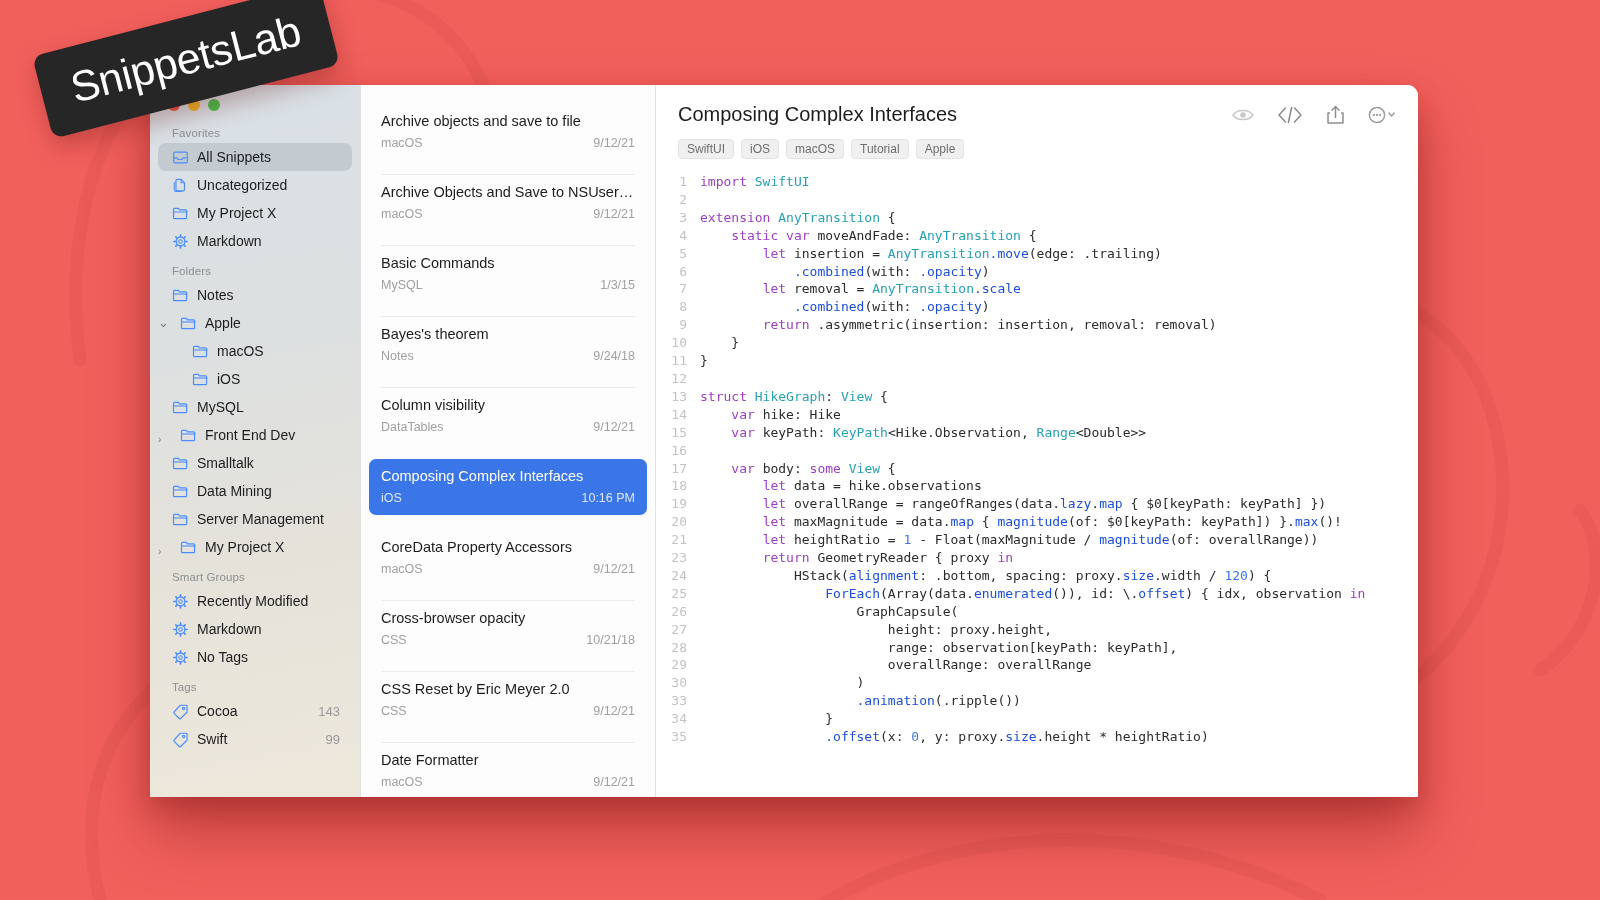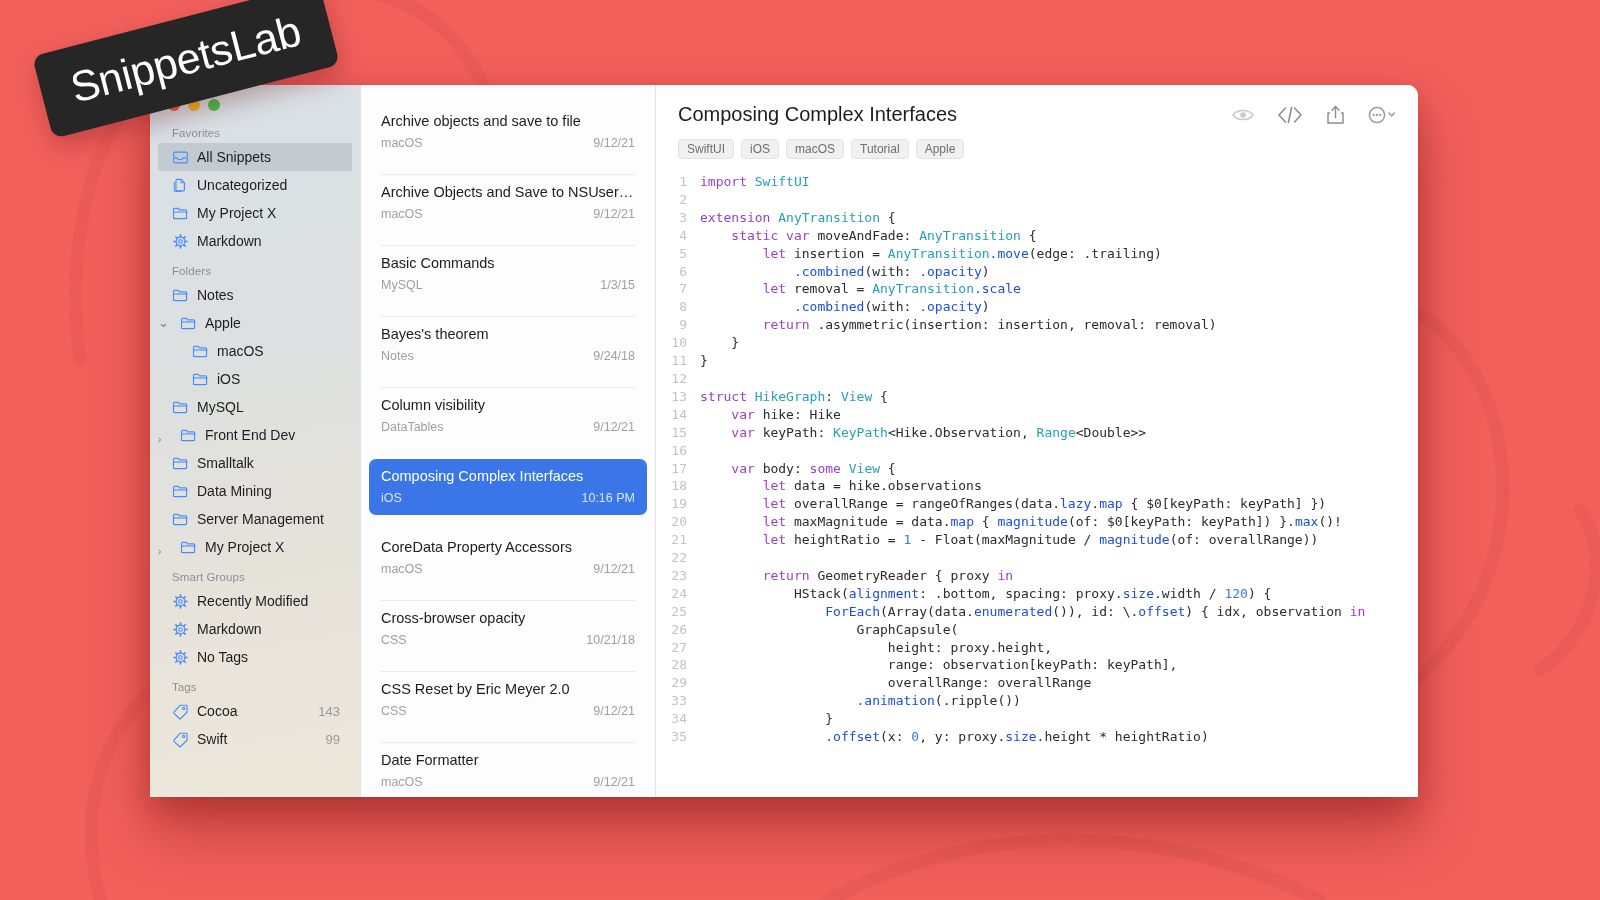--- a/index.html
+++ b/index.html
@@ -36,21 +36,21 @@
     background:linear-gradient(170deg,#d9e0e6 0%, #dde0e0 38%, #e5e2da 66%, #eee8dc 100%);
     padding-top:34px; overflow:hidden;
   }
   .sb-section {
     font-size:11.5px; color:#8d8f91; padding:10px 0 4px 22px; letter-spacing:.1px;
   }
   .sb-section.first { padding-top:8px; }
   .sb-row {
     display:flex; align-items:center; gap:8px;
     height:28px; margin:0 8px; padding-left:14px;
-    border-radius:2px; font-size:14px; color:#1d1d1f; white-space:nowrap;
+    border-radius:8px; font-size:14px; color:#1d1d1f; white-space:nowrap;
   }
   .sb-row.indent1 { padding-left:34px; }
   .sb-row.sel { background:#c3cbd1; }
   .sb-ico { width:17px; height:17px; flex:0 0 17px; display:block; }
   .sb-label { flex:1 1 auto; overflow:hidden; text-overflow:ellipsis; }
   .sb-count { font-size:13px; color:#9a9a9c; padding-right:12px; }
   .disc {
     position:absolute; width:10px; height:10px; margin-left:-14px;
     color:#7a7c7e; font-size:10px; line-height:10px;
   }
@@ -482,28 +482,28 @@
         <div class="cl"><span class="ln">12</span><span class="ct"></span></div>
         <div class="cl"><span class="ln">13</span><span class="ct"><span class="k">struct </span><span class="t">HikeGraph</span><span>: </span><span class="t">View</span><span> {</span></span></div>
         <div class="cl"><span class="ln">14</span><span class="ct"><span>    </span><span class="k">var </span><span>hike: Hike</span></span></div>
         <div class="cl"><span class="ln">15</span><span class="ct"><span>    </span><span class="k">var </span><span>keyPath: </span><span class="t">KeyPath</span><span>&lt;Hike.Observation, </span><span class="t">Range</span><span>&lt;Double&gt;&gt;</span></span></div>
         <div class="cl"><span class="ln">16</span><span class="ct"></span></div>
         <div class="cl"><span class="ln">17</span><span class="ct"><span>    </span><span class="k">var </span><span>body: </span><span class="k">some </span><span class="t">View</span><span> {</span></span></div>
         <div class="cl"><span class="ln">18</span><span class="ct"><span>        </span><span class="k">let </span><span>data = hike.observations</span></span></div>
         <div class="cl"><span class="ln">19</span><span class="ct"><span>        </span><span class="k">let </span><span>overallRange = rangeOfRanges(data.</span><span class="m">lazy</span><span>.</span><span class="m">map</span><span> { $0[keyPath: keyPath] })</span></span></div>
         <div class="cl"><span class="ln">20</span><span class="ct"><span>        </span><span class="k">let </span><span>maxMagnitude = data.</span><span class="m">map</span><span> { </span><span class="m">magnitude</span><span>(of: $0[keyPath: keyPath]) }.</span><span class="m">max</span><span>()!</span></span></div>
         <div class="cl"><span class="ln">21</span><span class="ct"><span>        </span><span class="k">let </span><span>heightRatio = </span><span class="n">1</span><span> - Float(maxMagnitude / </span><span class="m">magnitude</span><span>(of: overallRange))</span></span></div>
-        <div class="cl"><span class="ln">22</span><span class="ct"></span></div>
         <div class="cl"><span class="ln">23</span><span class="ct"><span>        </span><span class="k">return </span><span>GeometryReader { proxy </span><span class="k">in</span></span></div>
         <div class="cl"><span class="ln">24</span><span class="ct"><span>            HStack(</span><span class="m">alignment</span><span>: .bottom, spacing: proxy.</span><span class="m">size</span><span>.width / </span><span class="n">120</span><span>) {</span></span></div>
         <div class="cl"><span class="ln">25</span><span class="ct"><span>                </span><span class="m">ForEach</span><span>(Array(data.</span><span class="m">enumerated</span><span>()), id: \.</span><span class="m">offset</span><span>) { idx, observation </span><span class="k">in</span></span></div>
         <div class="cl"><span class="ln">26</span><span class="ct"><span>                    GraphCapsule(</span></span></div>
         <div class="cl"><span class="ln">27</span><span class="ct"><span>                        height: proxy.height,</span></span></div>
         <div class="cl"><span class="ln">28</span><span class="ct"><span>                        range: observation[keyPath: keyPath],</span></span></div>
         <div class="cl"><span class="ln">29</span><span class="ct"><span>                        overallRange: overallRange</span></span></div>
+        <div class="cl"><span class="ln">30</span><span class="ct"><span>                    )</span></span></div>
         <div class="cl"><span class="ln">33</span><span class="ct"><span>                    </span><span class="m">.animation</span><span>(.ripple())</span></span></div>
         <div class="cl"><span class="ln">34</span><span class="ct"><span>                }</span></span></div>
         <div class="cl"><span class="ln">35</span><span class="ct"><span>                </span><span class="m">.offset</span><span>(x: </span><span class="n">0</span><span>, y: proxy.</span><span class="m">size</span><span>.height * heightRatio)</span></span></div>
       </div>
   </div>
 </div>
 
 <div class="badge">SnippetsLab</div>
 
 </body></html>

